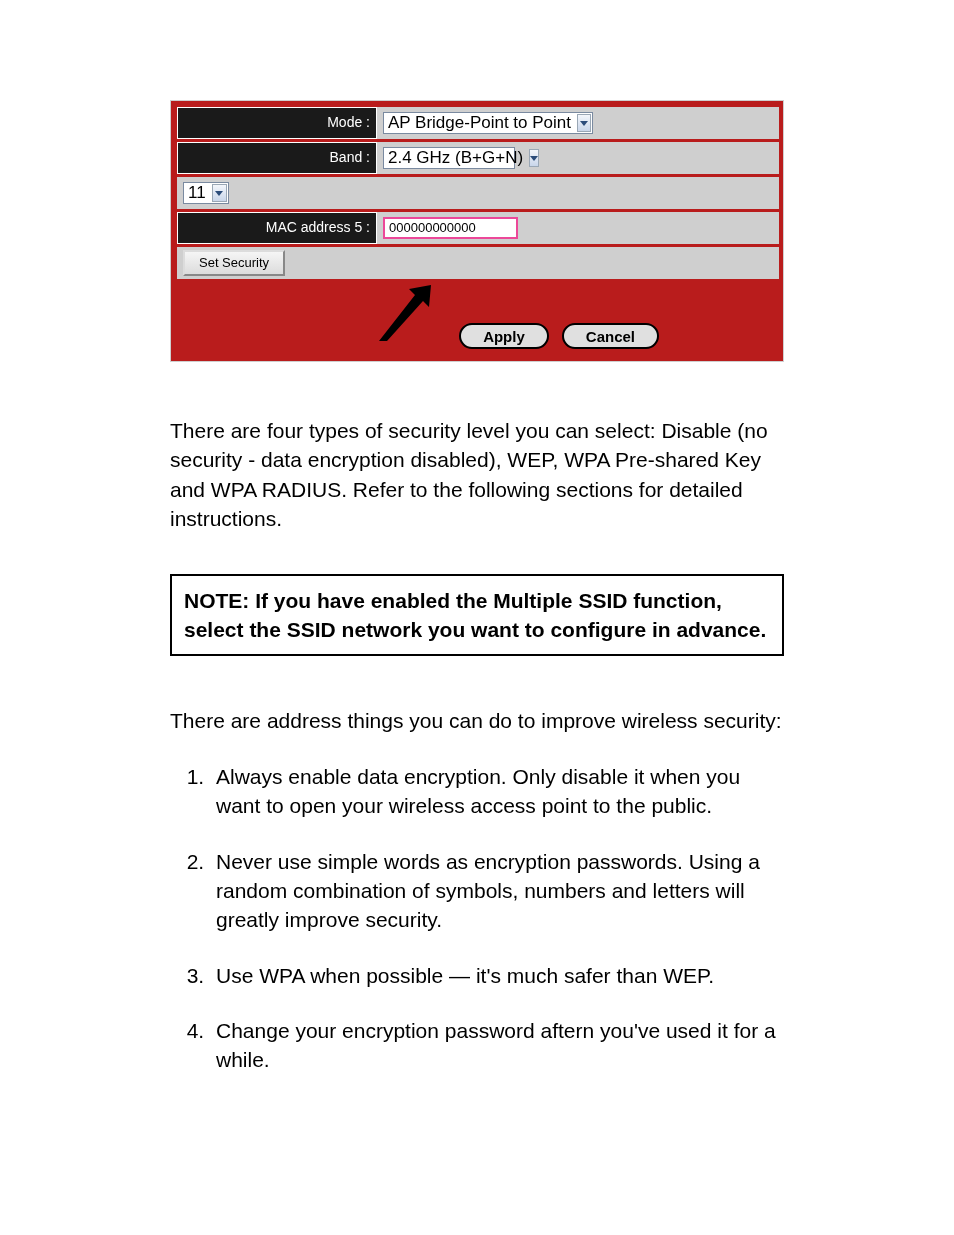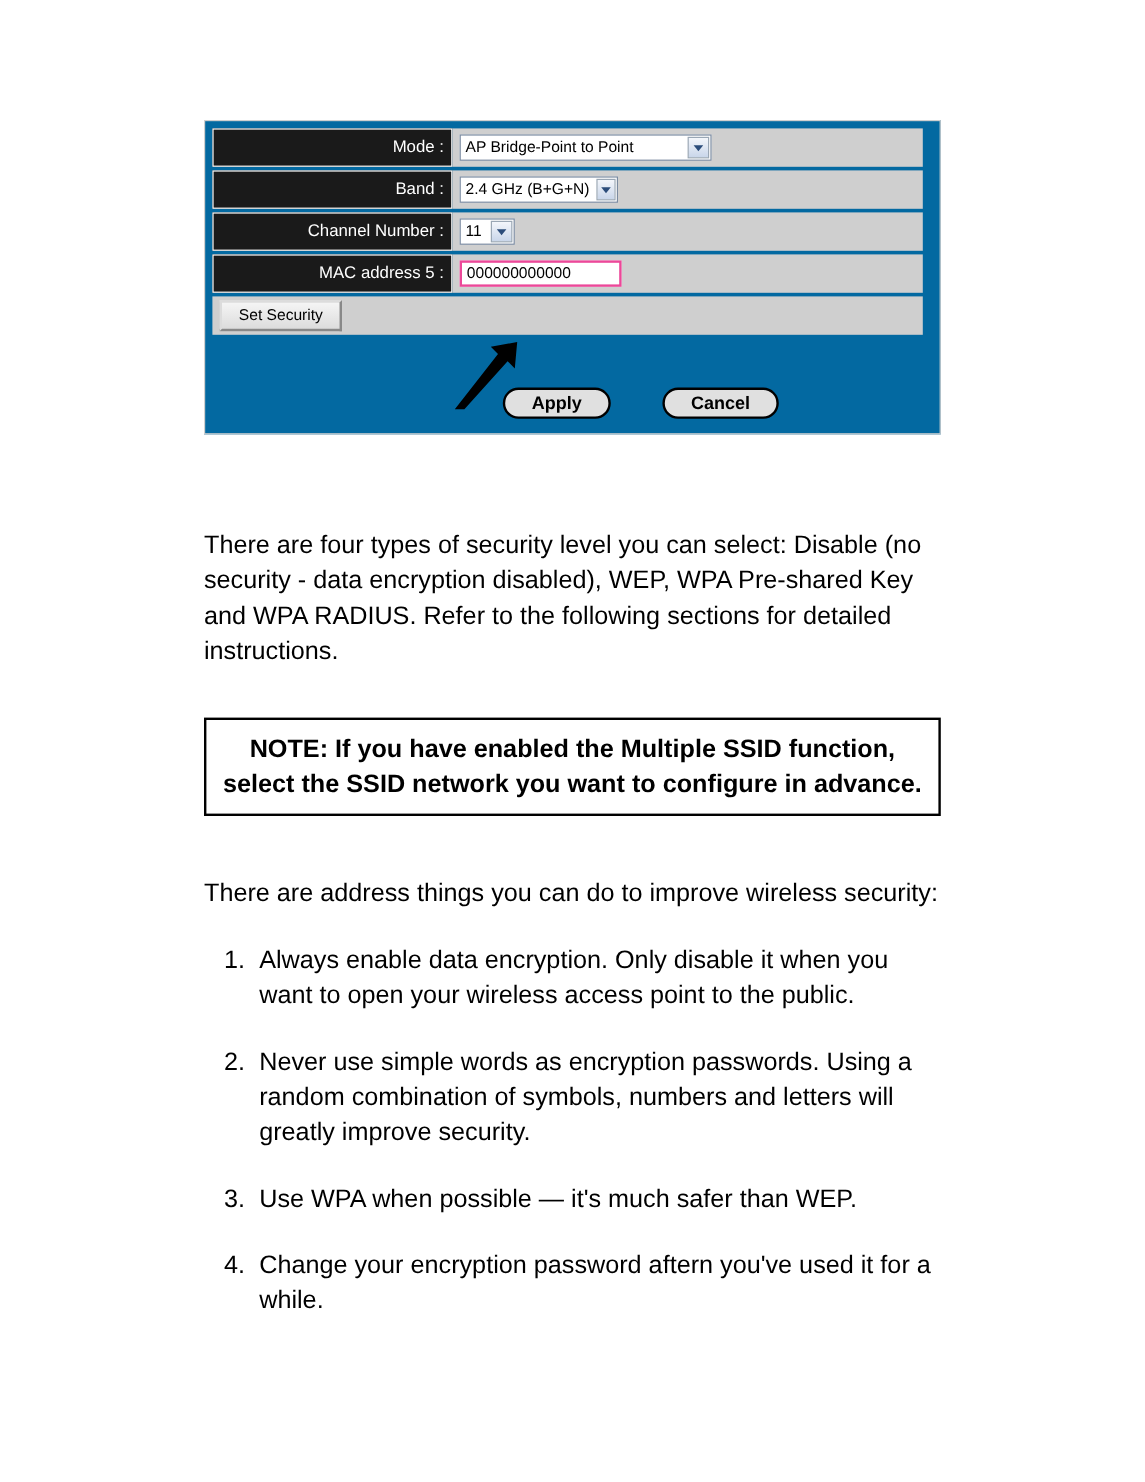--- a/index.html
+++ b/index.html
@@ -12,23 +12,23 @@
     background: #fff;
   }
   .page {
     width: 954px;
     margin: 0 auto;
     padding: 100px 170px 60px 170px;
   }
 
   
   .config-panel {
-    background: #0369a1;
-    padding: 6px 14px 12px 6px;
-    margin-bottom: 78px;
+    background: #b91c1c;
+    padding: 6px 4px 12px 6px;
+    margin-bottom: 54px;
     border: 1px solid #cfcfcf;
   }
   .cfg-row {
     display: flex;
     align-items: stretch;
     margin-bottom: 3px;
     height: 32px;
   }
   .cfg-label {
     width: 200px;
@@ -49,21 +49,21 @@
     padding-left: 6px;
   }
 
   .select-box {
     display: inline-flex;
     align-items: center;
     justify-content: space-between;
     height: 22px;
     background: #fff;
     border: 1px solid #7a8aa0;
-    font-size: 13px;
+    font-size: 17px;
     padding-left: 4px;
   }
   .select-text { white-space: nowrap; padding-right: 6px; }
   .select-btn {
     width: 18px;
     height: 18px;
     border: 1px solid #9aa7b5;
     background: linear-gradient(#f3f6fb,#c9d6ea);
     display: flex;
     align-items: center;
@@ -103,21 +103,21 @@
   .arrow-svg {
     position: absolute;
     left: 200px;
     top: -8px;
   }
   .pill-row {
     position: absolute;
     right: 120px;
     bottom: 0;
     display: flex;
-    gap: 43px;
+    gap: 13px;
   }
   .pill {
     height: 26px;
     padding: 0 22px;
     border: 2px solid #000;
     border-radius: 14px;
     background: #e0e0e0;
     font-size: 15px;
     font-weight: bold;
     display: inline-flex;
@@ -125,21 +125,20 @@
     justify-content: center;
   }
 
   
   .body-text { margin: 0 0 40px 0; }
   .note-box {
     border: 2px solid #000;
     padding: 10px 12px;
     font-weight: bold;
     margin: 0 0 50px 0;
-    text-align: center;
   }
   ol.tips {
     margin: 0;
     padding-left: 30px;
   }
   ol.tips li { margin: 0 0 26px 10px; padding-left: 6px; }
 </style>
 </head>
 <body>
 
@@ -165,21 +164,20 @@
         <div class="select-box" style="width:132px">
           <span class="select-text">2.4 GHz (B+G+N)</span>
           <span class="select-btn">
               <span class="chev"></span>
             </span>
         </div>
       </div>
     </div>
 
     <div class="cfg-row">
-      <div class="cfg-label">Channel Number :</div>
       <div class="cfg-value">
         <div class="select-box" style="width:46px">
           <span class="select-text">11</span>
           <span class="select-btn">
               <span class="chev"></span>
             </span>
         </div>
       </div>
     </div>
 

